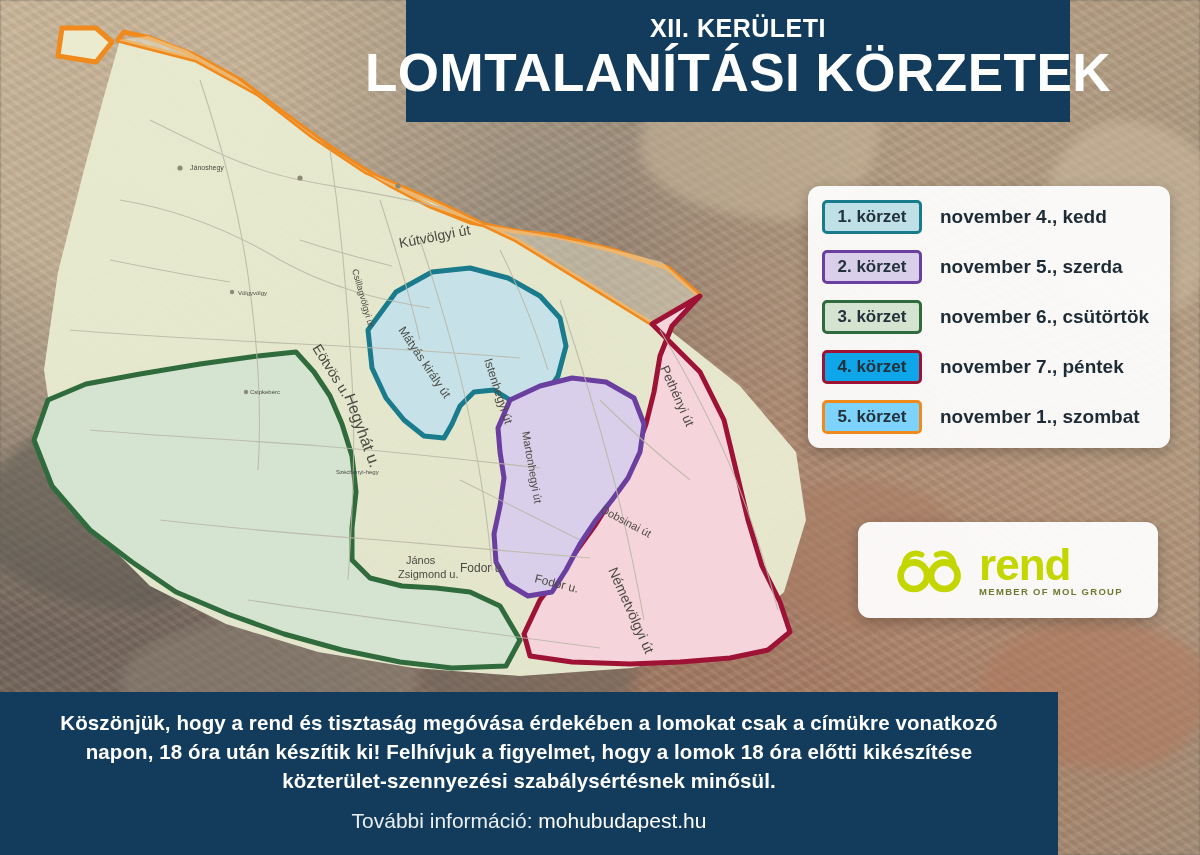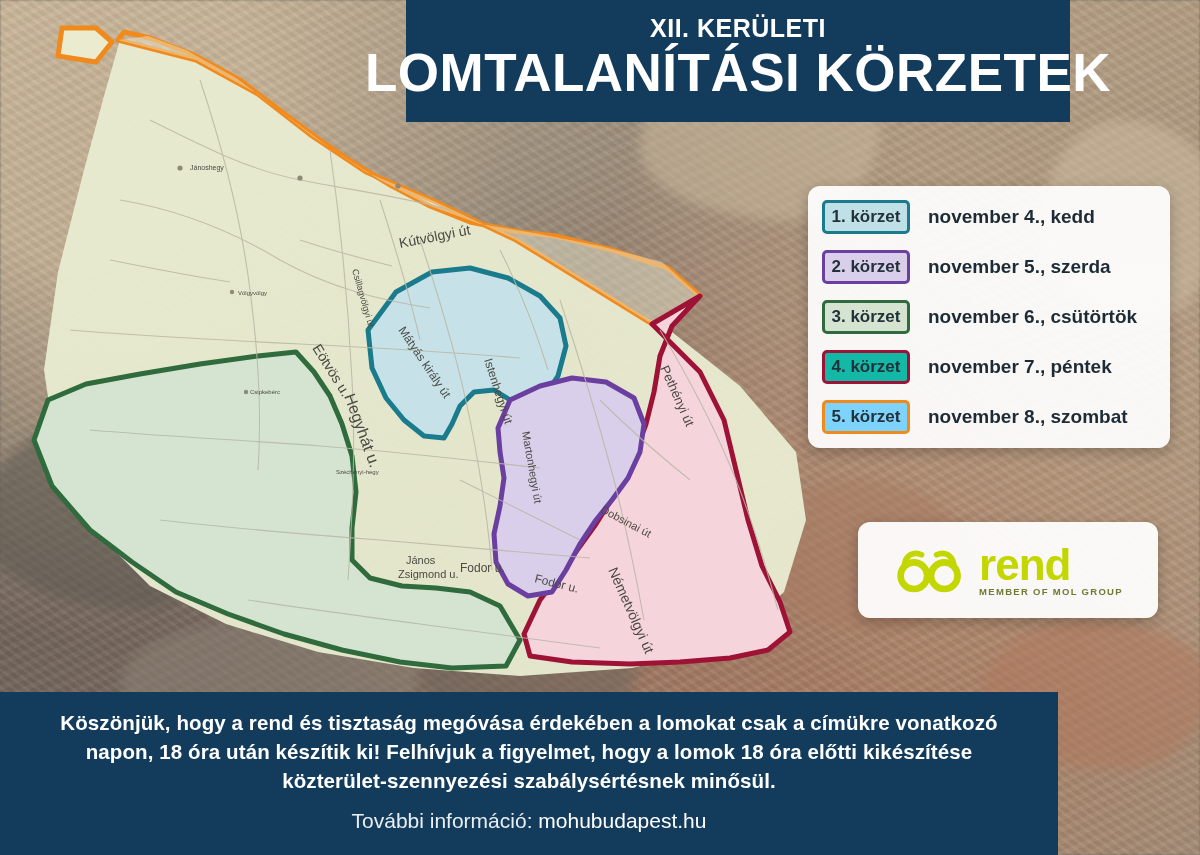--- a/index.html
+++ b/index.html
@@ -54,21 +54,21 @@
   
   .legend{
     position:absolute;left:808px;top:186px;width:362px;height:262px;
     background:rgba(255,255,255,.93);border-radius:12px;
     box-shadow:0 4px 14px rgba(0,0,0,.25);
     padding:12px 14px;box-sizing:border-box;
     display:flex;flex-direction:column;justify-content:space-between;
   }
   .legend-row{display:flex;align-items:center;height:38px;}
   .chip{
-    width:88px;height:34px;border-radius:5px;border:3px solid #000;
+    width:100px;height:34px;border-radius:5px;border:3px solid #000;
     display:flex;align-items:center;justify-content:center;
     font-size:17px;font-weight:bold;color:#23313a;box-sizing:border-box;
   }
   .legend-date{
     margin-left:18px;font-size:19px;color:#1c2b35;font-weight:bold;white-space:nowrap;
   }
 
   
   .logo{
     position:absolute;left:858px;top:522px;width:300px;height:96px;
@@ -217,30 +217,30 @@
     </div>
     <div class="legend-date">november 5., szerda</div>
   </div>
   <div class="legend-row">
     <div class="chip" style="background:#d5e4d0;border-color:#2f6b3c;">
       <span>3. körzet</span>
     </div>
     <div class="legend-date">november 6., csütörtök</div>
   </div>
   <div class="legend-row">
-    <div class="chip" style="background:#14b8a6;border-color:#9e1236;">
+    <div class="chip" style="background:#0ea5e9;border-color:#9e1236;">
       <span>4. körzet</span>
     </div>
     <div class="legend-date">november 7., péntek</div>
   </div>
   <div class="legend-row">
     <div class="chip" style="background:#7dd3fc;border-color:#f08a1d;">
       <span>5. körzet</span>
     </div>
-    <div class="legend-date">november 8., szombat</div>
+    <div class="legend-date">november 1., szombat</div>
   </div>
 </div>
 
 <div class="logo">
   <svg class="logo-mark" viewBox="0 0 80 48">
     <path d="M8,30 a14,14 0 1 1 28,0 a14,14 0 1 1 -28,0 Z" fill="none" stroke="#c3d600" stroke-width="7"></path>
     <path d="M40,30 a14,14 0 1 1 28,0 a14,14 0 1 1 -28,0 Z" fill="none" stroke="#c3d600" stroke-width="7"></path>
     <path d="M12,18 C14,8 22,4 30,8" fill="none" stroke="#c3d600" stroke-width="6" stroke-linecap="round"></path>
     <path d="M64,18 C62,8 54,4 46,8" fill="none" stroke="#c3d600" stroke-width="6" stroke-linecap="round"></path>
   </svg>

